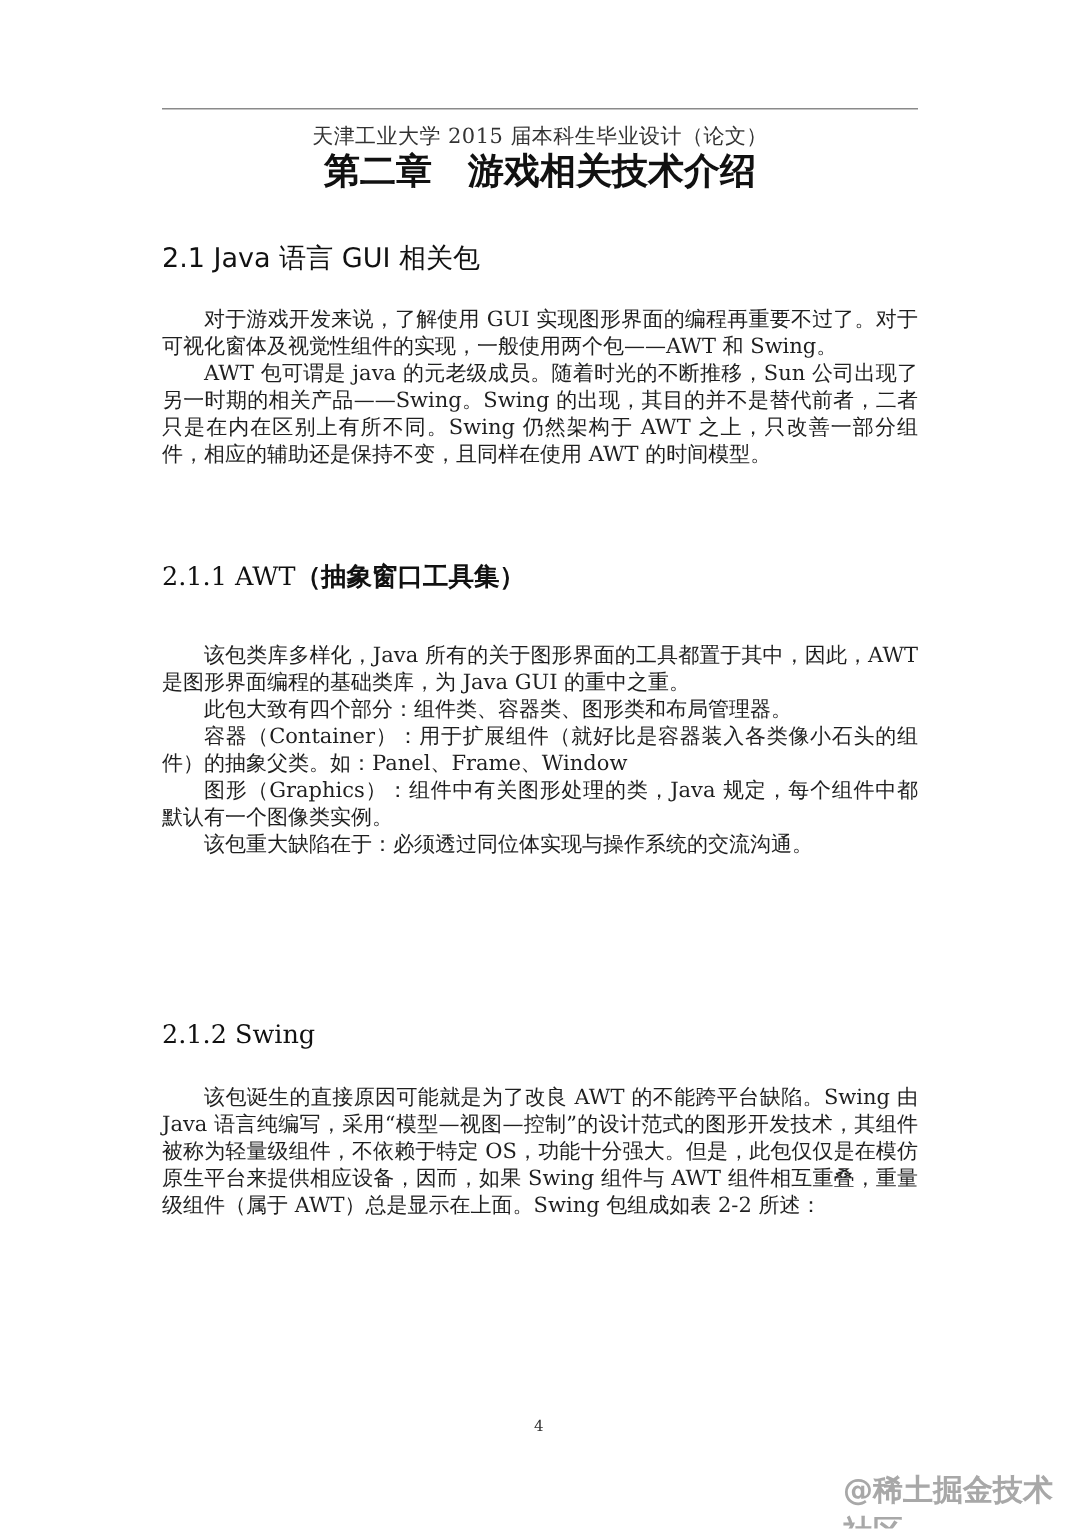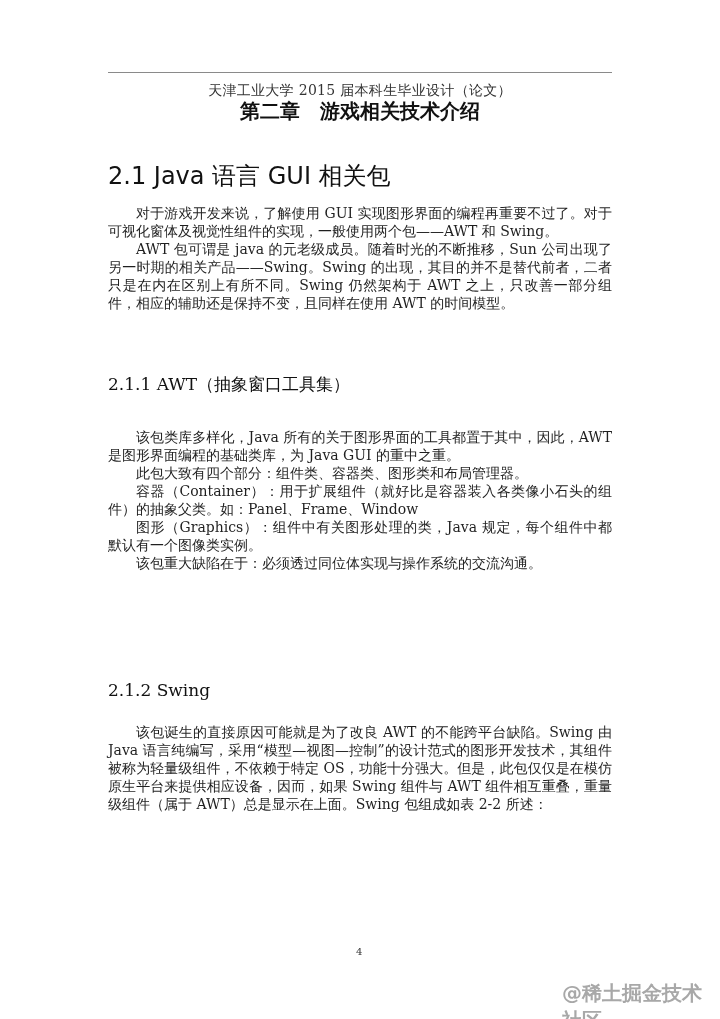--- a/index.html
+++ b/index.html
@@ -3,24 +3,24 @@
 <meta charset="utf-8">
 <style>
   html, body { margin:0; padding:0; background:#ffffff; }
   body { width:720px; height:1019px; position:relative; overflow:hidden;
          font-family:"DejaVu Serif","Liberation Serif",serif; color:#1a1a1a; }
   .header { position:absolute; left:108px; top:48px; width:504px; text-align:center;
             font-size:14px; color:#333; letter-spacing:0.3px;margin-top:34px; }
   .header-rule { position:absolute; left:108px; top:72px; width:504px; height:0;
                  border-top:1px solid #8a8a8a; }
   .chapter { position:absolute; left:0; top:98px; width:720px; text-align:center;
-             font-family:"DejaVu Sans","Liberation Sans",sans-serif; font-size:20px; font-weight:bold; color:#111; }
-  .h2 { position:absolute; left:108px; font-family:"DejaVu Sans","Liberation Sans",sans-serif; font-size:24px; color:#111; }
+             font-family:"DejaVu Sans","Liberation Sans",sans-serif; font-size:24px; font-weight:bold; color:#111; }
+  .h2 { position:absolute; left:108px; font-family:"DejaVu Sans","Liberation Sans",sans-serif; font-size:18px; color:#111; }
   .h3 { position:absolute; left:108px; font-size:17px; color:#111; }
-  .h3 .cjk { font-family:"DejaVu Sans","Liberation Sans",sans-serif; font-weight:normal;text-align:right; }
+  .h3 .cjk { font-family:"DejaVu Sans","Liberation Sans",sans-serif; font-weight:bold;text-align:right; }
   .para { position:absolute; left:108px; width:504px; font-size:14px; line-height:18px;
           text-align:justify; color:#1f1f1f; }
   .para p { margin:0; text-indent:28px; }
   .page-num { position:absolute; left:356px; top:946px; font-size:10px; color:#333; }
   .watermark { position:absolute; left:562px; top:980px; font-family:"DejaVu Sans","Liberation Sans",sans-serif;
                font-size:20px; color:#a8a8a8;font-weight:bold; }
 </style>
 </head>
 <body>
 

